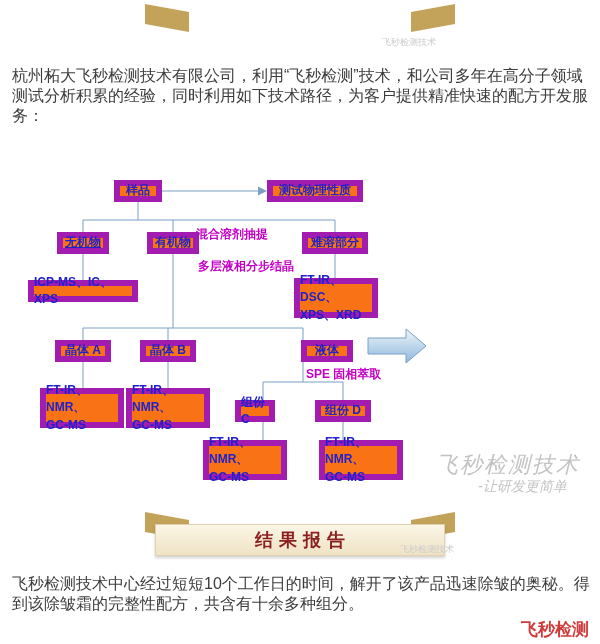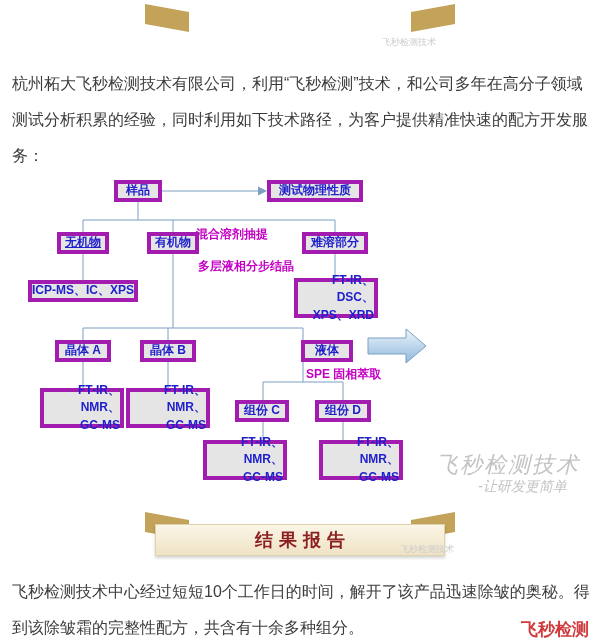--- a/index.html
+++ b/index.html
@@ -14,34 +14,34 @@
   .ribbon {
     position: absolute; left: 155px; width: 290px; height: 32px;
     background: linear-gradient(#fbf5e6, #efe3c5);
     border: 1px solid #e0d2ae; box-sizing: border-box;
     display: flex; align-items: center; justify-content: center;
     box-shadow: 0 2px 3px rgba(0,0,0,0.18);
   }
   .ribbon-title { color: #8b1f1f; font-weight: bold; font-size: 18px; letter-spacing: 6px; padding-left: 6px; }
   
   .para { position: absolute; left: 12px; width: 578px; margin: 0;
-          font-size: 16px; line-height: 36px; color: #3c3c3c; }
+          font-size: 16px; line-height: 20px; color: #3c3c3c; }
   
   .wm-small { position: absolute; font-size: 9px; color: #cccccc; white-space: nowrap; }
   .wm-big { position: absolute; left: 436px; top: 278px; color: #c3c3c3; font-size: 22px; font-style: italic; letter-spacing: 2px; white-space: nowrap; }
   .wm-big-sub { position: absolute; left: 478px; top: 306px; color: #c3c3c3; font-size: 14px; font-style: italic; white-space: nowrap; }
   .wm-red { position: absolute; left: 521px; top: 618px; color: #cf3a3a; font-size: 17px; font-weight: bold; white-space: nowrap; }
   
   .flow { position: absolute; left: 0; top: 172px; width: 600px; height: 340px; }
   .flow svg { position: absolute; left: 0; top: 0; }
   .node {
-    position: absolute; background: #e5e5e5; border: 4px solid #a21caf; box-sizing: border-box;
+    position: absolute; background: #f97316; border: 6px solid #a21caf; box-sizing: border-box;
     color: #2020cc; font-weight: bold; font-size: 12px;
     display: flex; align-items: center; justify-content: center;
-    text-align: right; white-space: pre-line; line-height: 1.45;
+    text-align: left; white-space: pre-line; line-height: 1.45;
   }
   .plabel { position: absolute; color: #c400c4; font-size: 12px; font-weight: bold; white-space: nowrap; }
   .cylinder { position: absolute; left: 430px; top: 151px; width: 116px; height: 46px;
               background: linear-gradient(#2da428, #156c10); }
   .cylinder::before { content: ""; position: absolute; left: 0; top: -11px; width: 116px; height: 22px;
                       border-radius: 50%; background: #8fca3e; }
   .cylinder::after { content: ""; position: absolute; left: 0; bottom: -11px; width: 116px; height: 22px;
                      border-radius: 50%; background: #156c10; }
   .cyl-label { position: relative; z-index: 1; display: flex; width: 100%; height: 100%;
                align-items: center; justify-content: center; color: #fff; font-weight: bold;
@@ -87,21 +87,21 @@
     <div class="node" style="left:55px;top:168px;width:56px;height:22px;">晶体 A</div>
     <div class="node" style="left:140px;top:168px;width:56px;height:22px;">晶体 B</div>
     <div class="node" style="left:277px;top:168px;width:52px;height:22px;margin-left:24px;">液体</div>
     <div class="plabel" style="left:306px;top:194px;">SPE 固相萃取</div>
 
     <div class="node" style="left:40px;top:216px;width:84px;height:40px;">FT-IR、NMR、
 GC-MS</div>
     <div class="node" style="left:126px;top:216px;width:84px;height:40px;">FT-IR、NMR、
 GC-MS</div>
 
-    <div class="node" style="left:235px;top:228px;width:54px;height:22px;">组份 C</div>
+    <div class="node" style="left:235px;top:228px;width:40px;height:22px;">组份 C</div>
     <div class="node" style="left:315px;top:228px;width:56px;height:22px;">组份 D</div>
 
     <div class="node" style="left:203px;top:268px;width:84px;height:40px;">FT-IR、NMR、
 GC-MS</div>
     <div class="node" style="left:319px;top:268px;width:84px;height:40px;">FT-IR、NMR、
 GC-MS</div>
 
 
     <span class="wm-big">飞秒检测技术</span>
     <span class="wm-big-sub">-让研发更简单</span>

